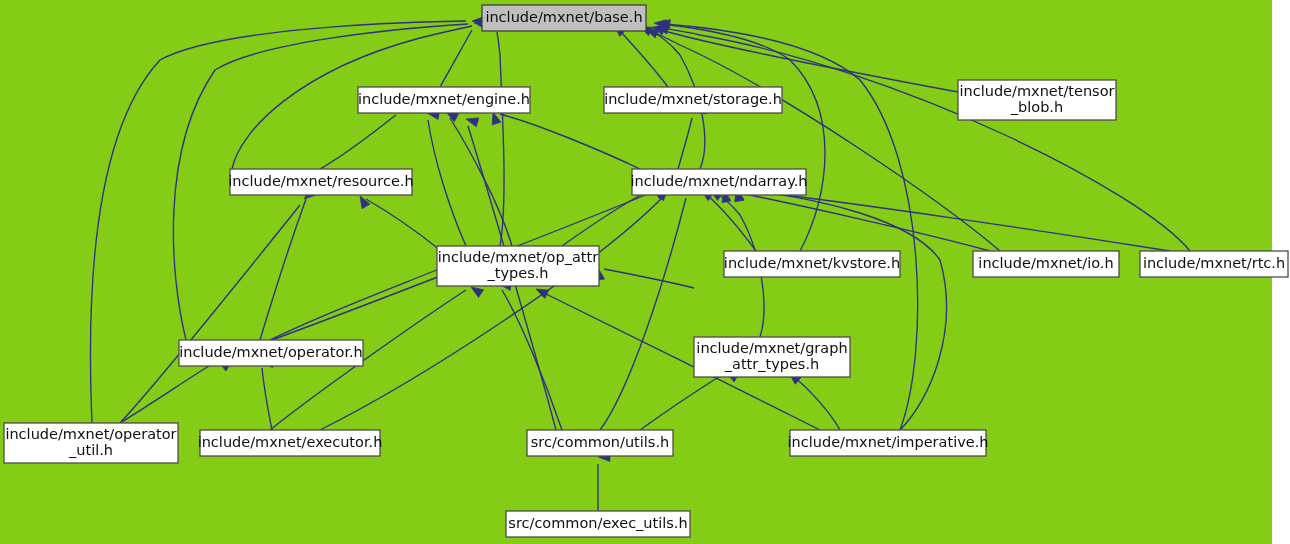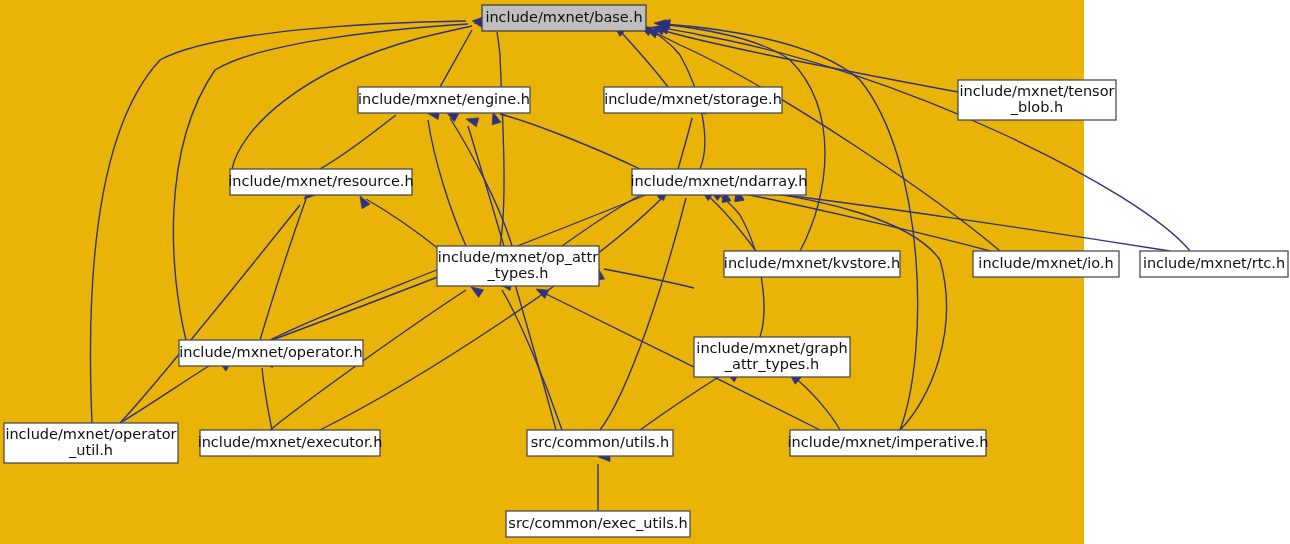--- a/index.html
+++ b/index.html
@@ -2,23 +2,23 @@
 <html><head>
 <meta charset="utf-8">
 <style>
   html, body {
     margin: 0;
     padding: 0;
     background: #ffffff;
   }
   #graph-root {
     position: relative;
-    width: 1084px;
+    width: 1272px;
     height: 544px;
-    background: #eab308;
+    background: #84cc16;
     font-family: "DejaVu Sans", "Liberation Sans", sans-serif;
   }
   svg.graph-canvas {
     position: absolute;
     top: 0; left: 0;
     width: 1290px;
     height: 544px;
     overflow: visible;
   }
   .edge-path {

